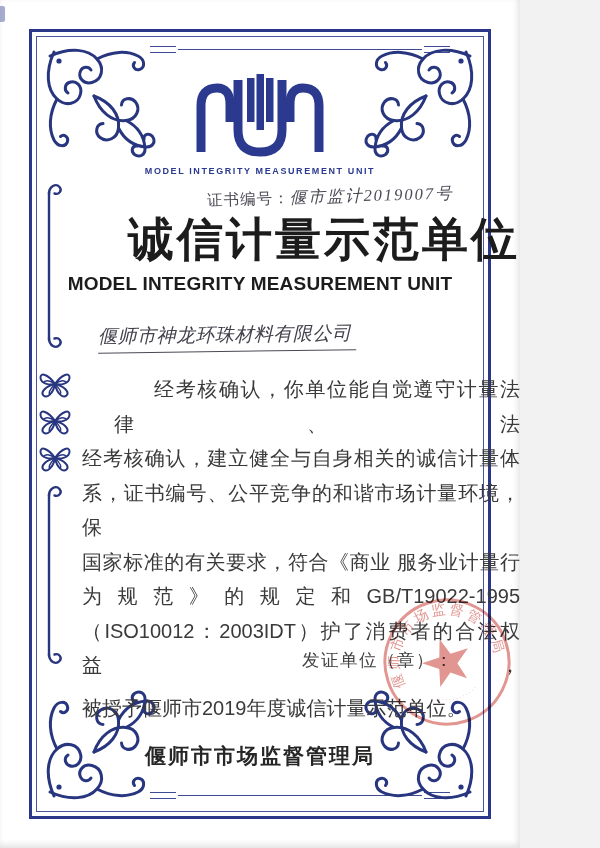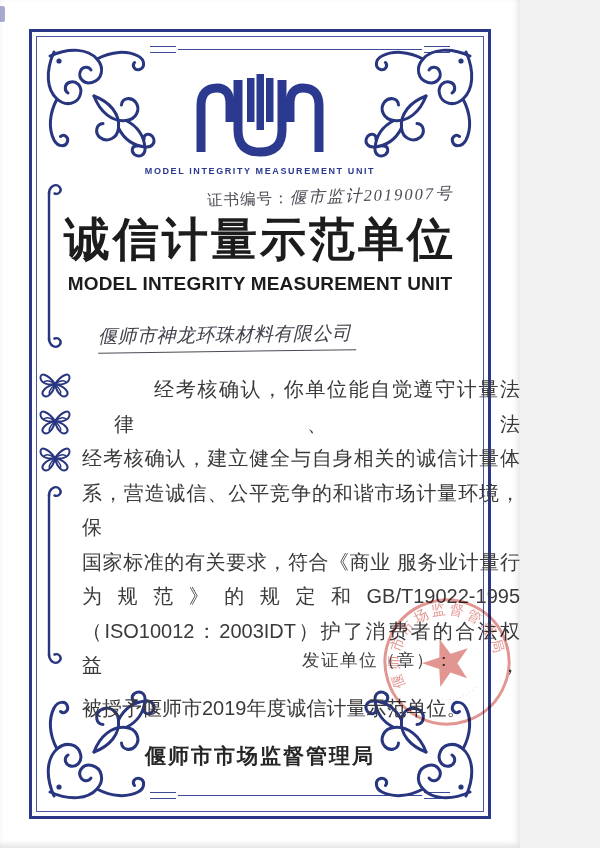--- a/index.html
+++ b/index.html
@@ -25,21 +25,21 @@
   .rod.right{transform:scaleX(-1);}
   .butterfly{position:absolute;width:36px;height:32px;}
   .butterfly svg{display:block;}
   
   .logo-wrap{position:absolute;left:0;top:72px;width:100%;text-align:center;}
   .logo-caption{margin-top:2px;font-size:9px;font-weight:bold;color:#2b3a8f;letter-spacing:1.6px;}
   
   .certno{position:absolute;top:186px;right:66px;font-size:15.5px;color:#4a4a55;
     font-family:"Liberation Serif","DejaVu Serif",serif;transform:rotate(-1.6deg);letter-spacing:1px;}
   .certno .hand{font-style:italic;font-size:16.5px;letter-spacing:2px;}
-  .title{position:absolute;top:214px;left:0;width:100%;text-align:center;
+  .title{position:absolute;top:214px;left:0;width:100%;text-align:right;
     font-family:"Liberation Serif","DejaVu Serif",serif;font-weight:900;
     font-size:46px;letter-spacing:3px;color:#1c1c1c;line-height:1.15;}
   .subtitle{position:absolute;top:273px;left:0;width:100%;text-align:center;
     font-weight:bold;font-size:19px;letter-spacing:0.2px;color:#1c1c1c;}
   .company{position:absolute;top:322px;left:98px;width:258px;border-bottom:1.6px solid #4a4a55;
     padding-bottom:3px;font-size:19px;color:#42424c;font-style:italic;
     transform:rotate(-0.8deg);letter-spacing:0.5px;white-space:nowrap;}
   .bodytext{position:absolute;top:372px;left:82px;width:438px;color:#3a3a3a;font-size:20px;}
   .bodytext .ln{line-height:34.5px;text-align:justify;text-align-last:justify;text-justify:inter-ideograph;}
   .bodytext .ln.first{text-indent:2em;margin-left:32px;}
@@ -192,21 +192,21 @@
   </div>
 
   <div class="title">诚信计量示范单位</div>
   <div class="subtitle">MODEL INTEGRITY MEASUREMENT UNIT</div>
 
   <div class="company">偃师市神龙环珠材料有限公司</div>
 
   <div class="bodytext">
     <div class="ln first">经考核确认，你单位能自觉遵守计量法律、法</div>
     <div class="ln">经考核确认，建立健全与自身相关的诚信计量体</div>
-    <div class="ln">系，营造诚信、公平竞争的和谐市场计量环境，保</div>
+    <div class="ln">系，证书编号、公平竞争的和谐市场计量环境，保</div>
     <div class="ln">国家标准的有关要求，符合《商业 服务业计量行</div>
     <div class="ln">为规范》的规定和GB/T19022-1995</div>
     <div class="ln">（ISO10012：2003IDT）护了消费者的合法权益，</div>
     <div class="ln last">被授予偃师市2019年度诚信计量示范单位。</div>
   </div>
 
   <div class="issuer">发证单位（章）：</div>
 
   <svg class="seal" viewBox="0 0 160 160">
     <g transform="rotate(-18 80 80)" fill="none" stroke="#dd837e">

